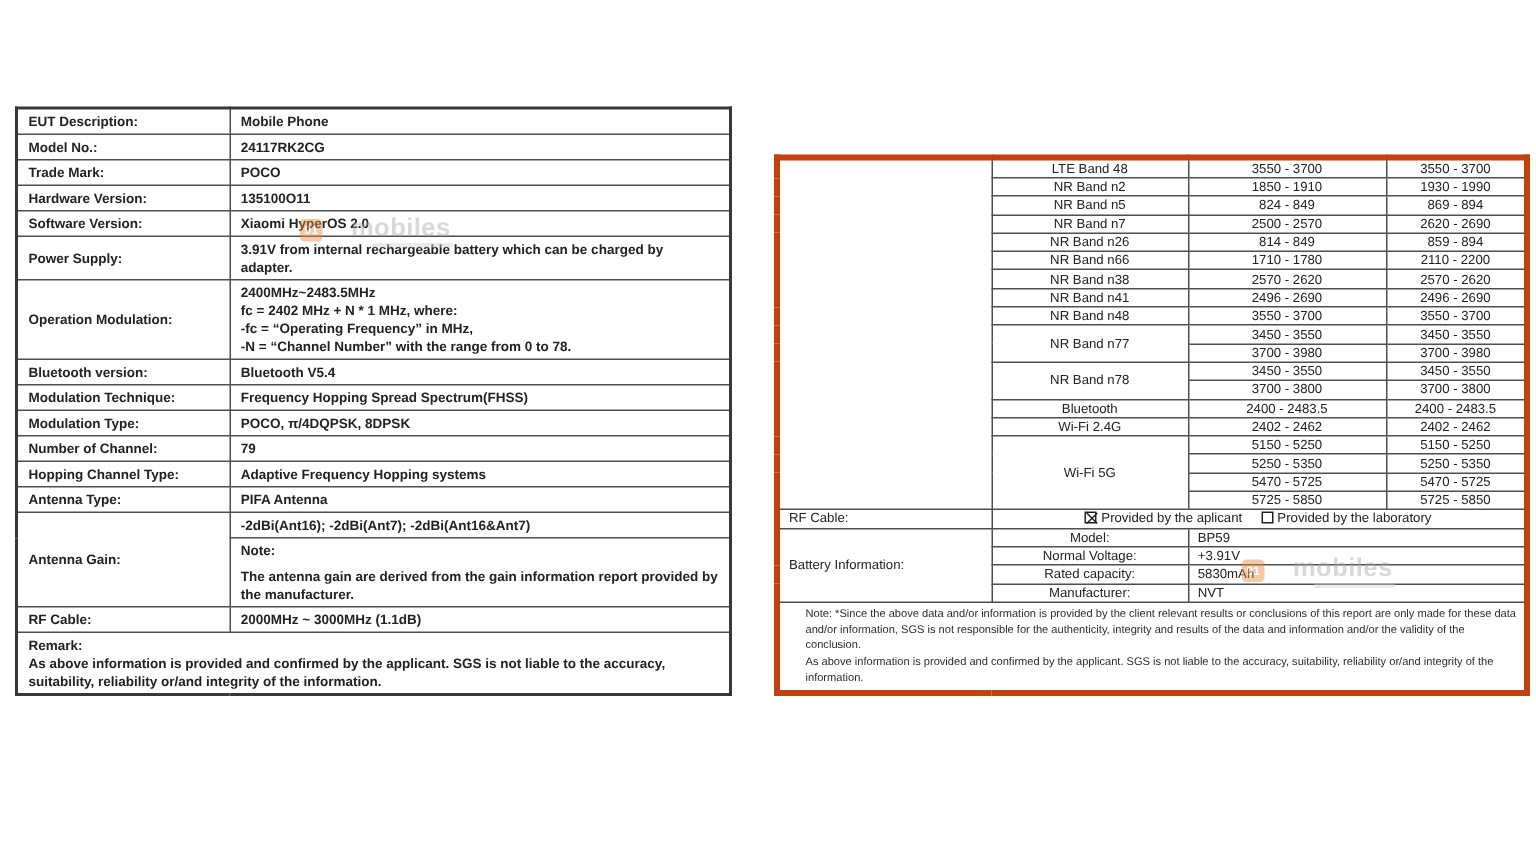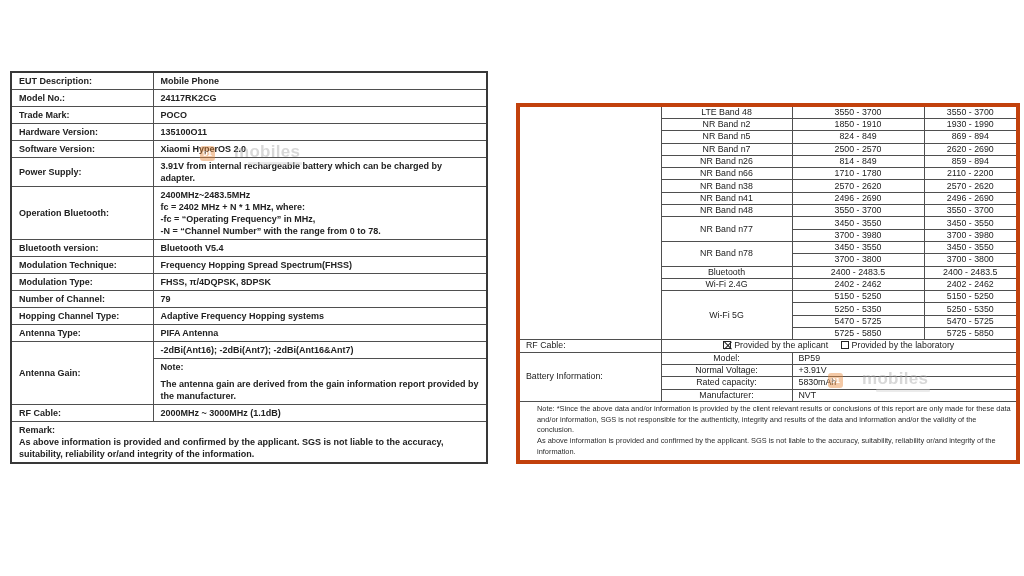--- a/index.html
+++ b/index.html
@@ -111,21 +111,21 @@
             <div>Xiaomi HyperOS 2.0</div>
           </td>
         </tr>
         <tr>
           <td rowspan="1">Power Supply:</td>
           <td>
             <div>3.91V from internal rechargeable battery which can be charged by adapter.</div>
           </td>
         </tr>
         <tr>
-          <td rowspan="1">Operation Bluetooth:</td>
+          <td rowspan="1">Operation Modulation:</td>
           <td>
             <div>2400MHz~2483.5MHz</div>
             <div>fc = 2402 MHz + N * 1 MHz, where:</div>
             <div>-fc = “Operating Frequency” in MHz,</div>
             <div>-N = “Channel Number” with the range from 0 to 78.</div>
           </td>
         </tr>
         <tr>
           <td rowspan="1">Bluetooth version:</td>
           <td>
@@ -134,21 +134,21 @@
         </tr>
         <tr>
           <td rowspan="1">Modulation Technique:</td>
           <td>
             <div>Frequency Hopping Spread Spectrum(FHSS)</div>
           </td>
         </tr>
         <tr>
           <td rowspan="1">Modulation Type:</td>
           <td>
-            <div>FHSS, π/4DQPSK, 8DPSK</div>
+            <div>POCO, π/4DQPSK, 8DPSK</div>
           </td>
         </tr>
         <tr>
           <td rowspan="1">Number of Channel:</td>
           <td>
             <div>79</div>
           </td>
         </tr>
         <tr>
           <td rowspan="1">Hopping Channel Type:</td>

